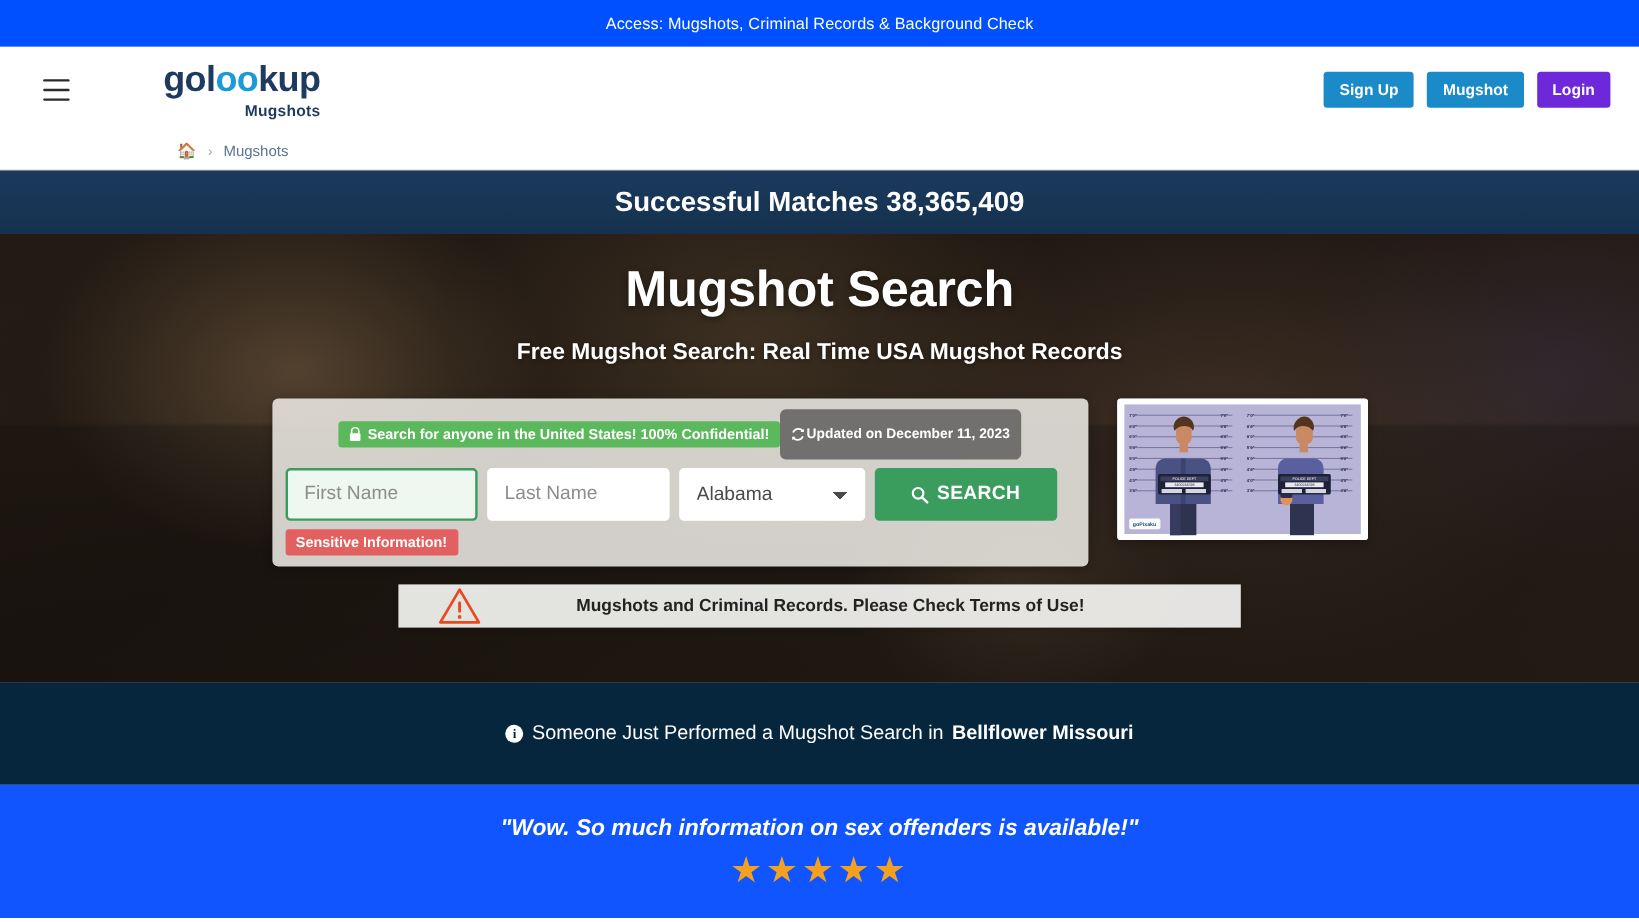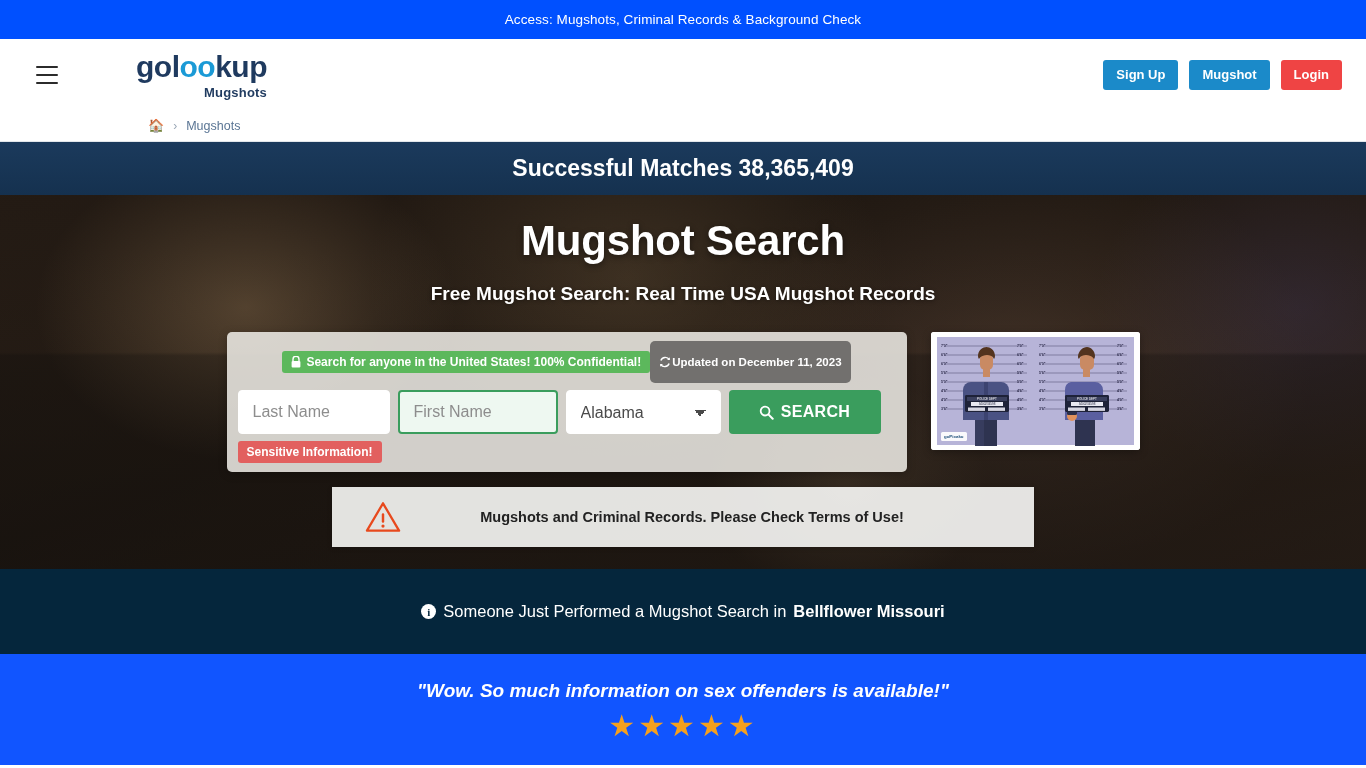--- a/index.html
+++ b/index.html
@@ -84,21 +84,21 @@
     font-size: 13px;
     font-weight: bold;
     padding: 7px 13px;
     border-radius: 3px;
     cursor: pointer;
     font-family: "Liberation Sans", sans-serif;
     line-height: 1.25;
   }
   .btn-signup { background: #1b8ac9; }
   .btn-pricing { background: #1b8ac9; }
-  .btn-login { background: #ef4444; }
+  .btn-login { background: #6d28d9; }
 
   
   .breadcrumb {
     height: 32px;
     background: #ffffff;
     display: flex;
     align-items: center;
     padding-left: 148px;
     font-size: 12.5px;
     color: #5a7594;
@@ -301,21 +301,21 @@
   
   .terms-wrap {
     position: relative;
     z-index: 4;
     margin-top: 15px;
     display: flex;
     justify-content: center;
   }
   .terms-bar {
     width: 702px;
-    height: 60px;
+    height: 36px;
     background: rgba(250,249,247,.90);
     display: flex;
     align-items: center;
     padding: 0 32px;
     box-shadow: 0 1px 5px rgba(0,0,0,.18);
   }
   .terms-text {
     flex: 1;
     text-align: center;
     color: #222222;
@@ -440,22 +440,22 @@
           <svg width="12" height="12" viewBox="0 0 14 14">
             <path d="M12 4.2A5.5 5.5 0 0 0 2.2 5.2M2 9.8A5.5 5.5 0 0 0 11.8 8.8" fill="none" stroke="#ffffff" stroke-width="1.7"></path>
             <path d="M12.6 1.4V4.6H9.4z" fill="#ffffff"></path>
             <path d="M1.4 12.6V9.4H4.6z" fill="#ffffff"></path>
           </svg>
           <span>Updated on December 11, 2023</span>
         </span>
       </div>
 
       <div class="form-row">
+        <input class="inp inp-first" type="text" placeholder="First Name" style="">
         <input class="inp inp-last" type="text" placeholder="Last Name" style="">
-        <input class="inp inp-first" type="text" placeholder="First Name" style="">
         <select class="sel-state">
           <option>Alabama</option>
         </select>
         <button class="btn-search">
           <svg width="15" height="15" viewBox="0 0 16 16">
             <circle cx="6.5" cy="6.5" r="4.7" fill="none" stroke="#ffffff" stroke-width="1.9"></circle>
             <line x1="10" y1="10" x2="14.6" y2="14.6" stroke="#ffffff" stroke-width="2.2" stroke-linecap="round"></line>
           </svg>
           <span>SEARCH</span>
         </button>

